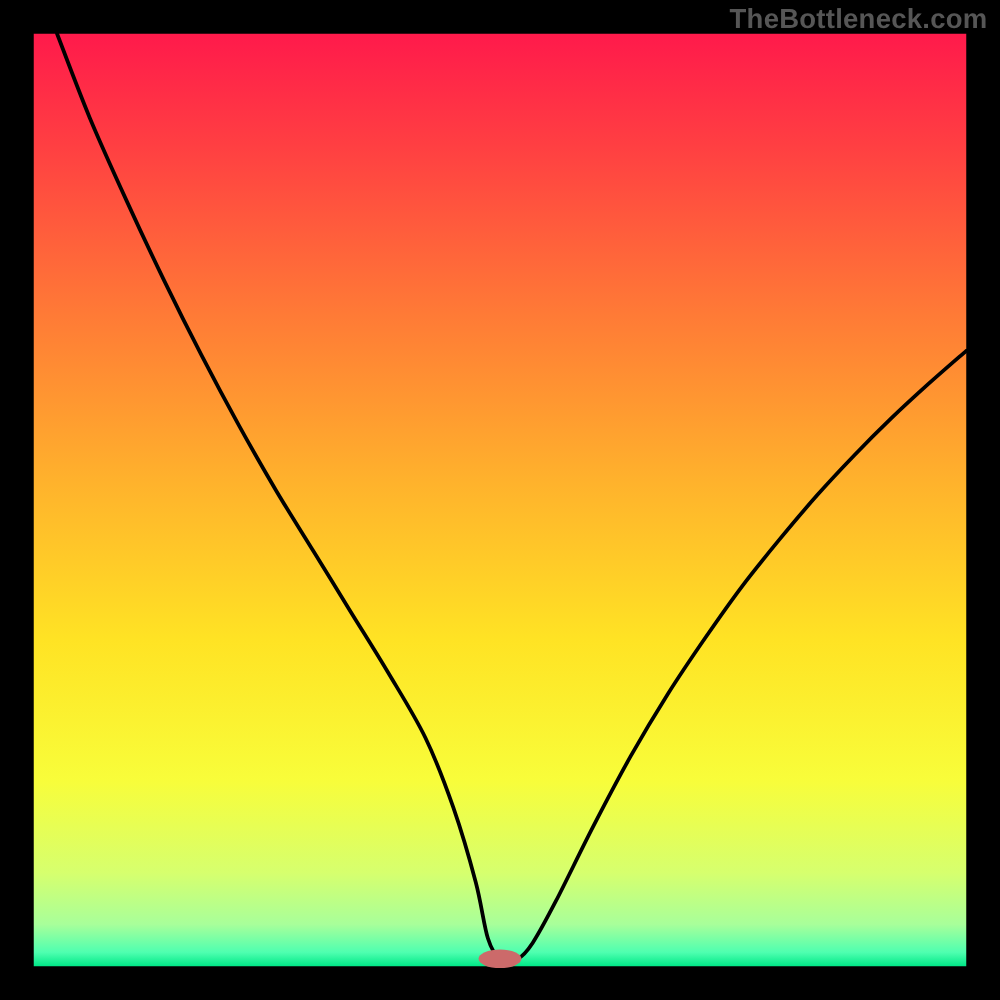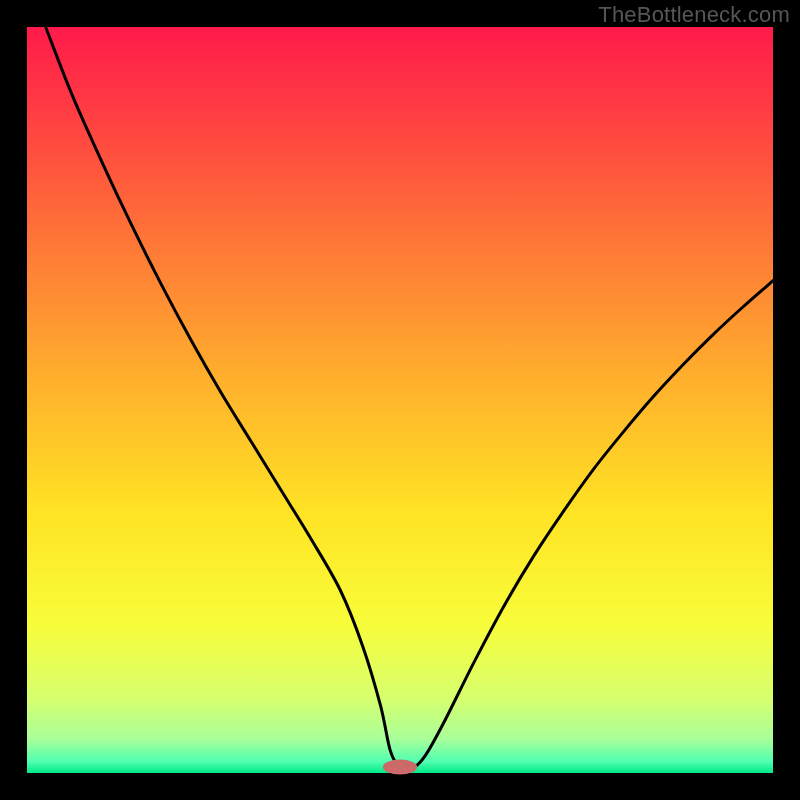--- a/index.html
+++ b/index.html
@@ -15,21 +15,21 @@
     width: 800px;
     height: 800px;
     background: #000;
   }
   .watermark {
     position: absolute;
     top: 2px;
     right: 10px;
     font-family: Arial, Helvetica, sans-serif;
     font-size: 22px;
-    font-weight: 400;
+    font-weight: 700;
     color: #565656;
     letter-spacing: 0.2px;
   }
   svg {
     display: block;
     position: absolute;
     top: 0;
     left: 0;
   }
 </style>

